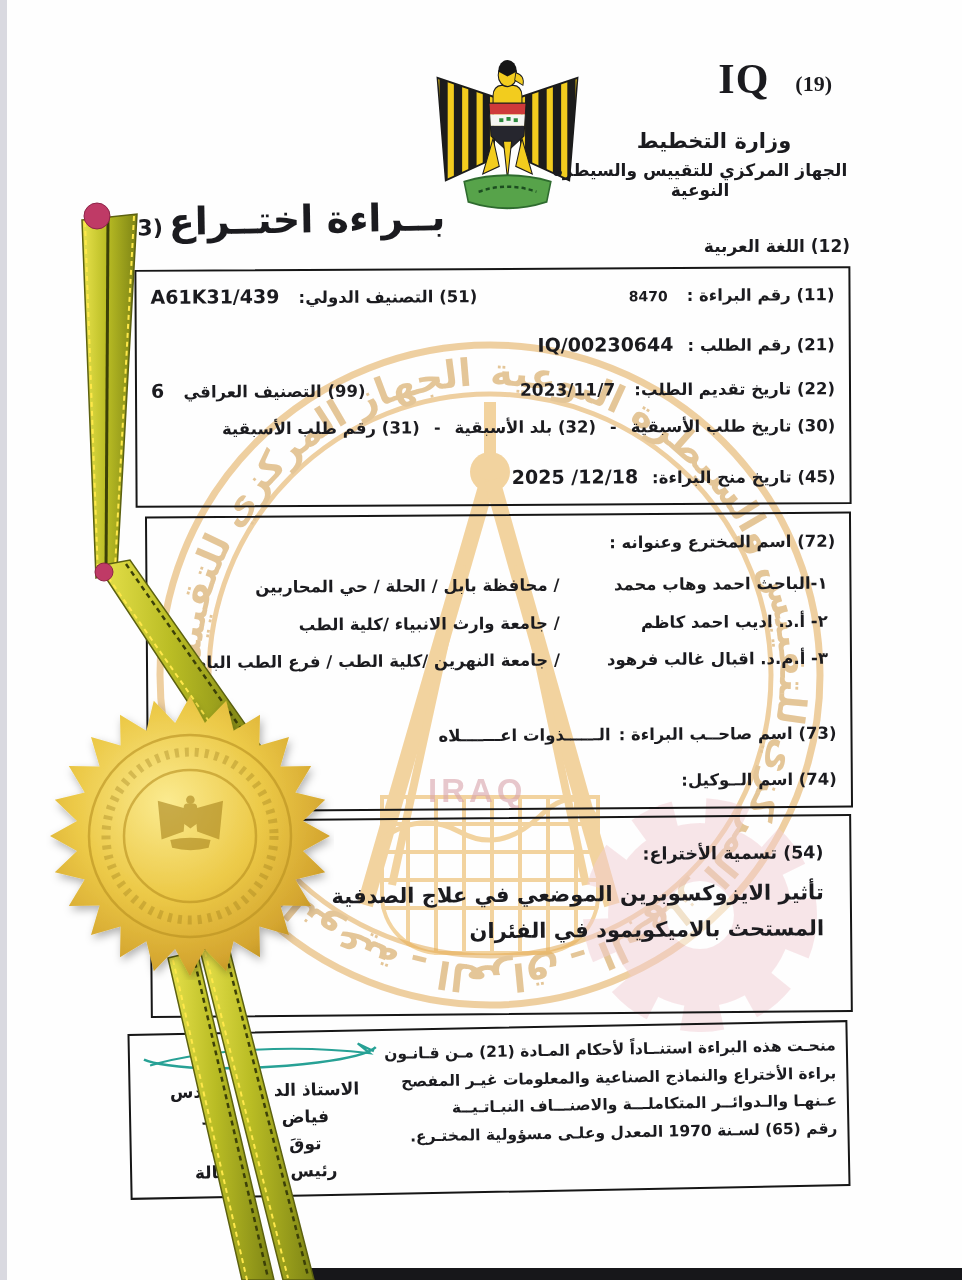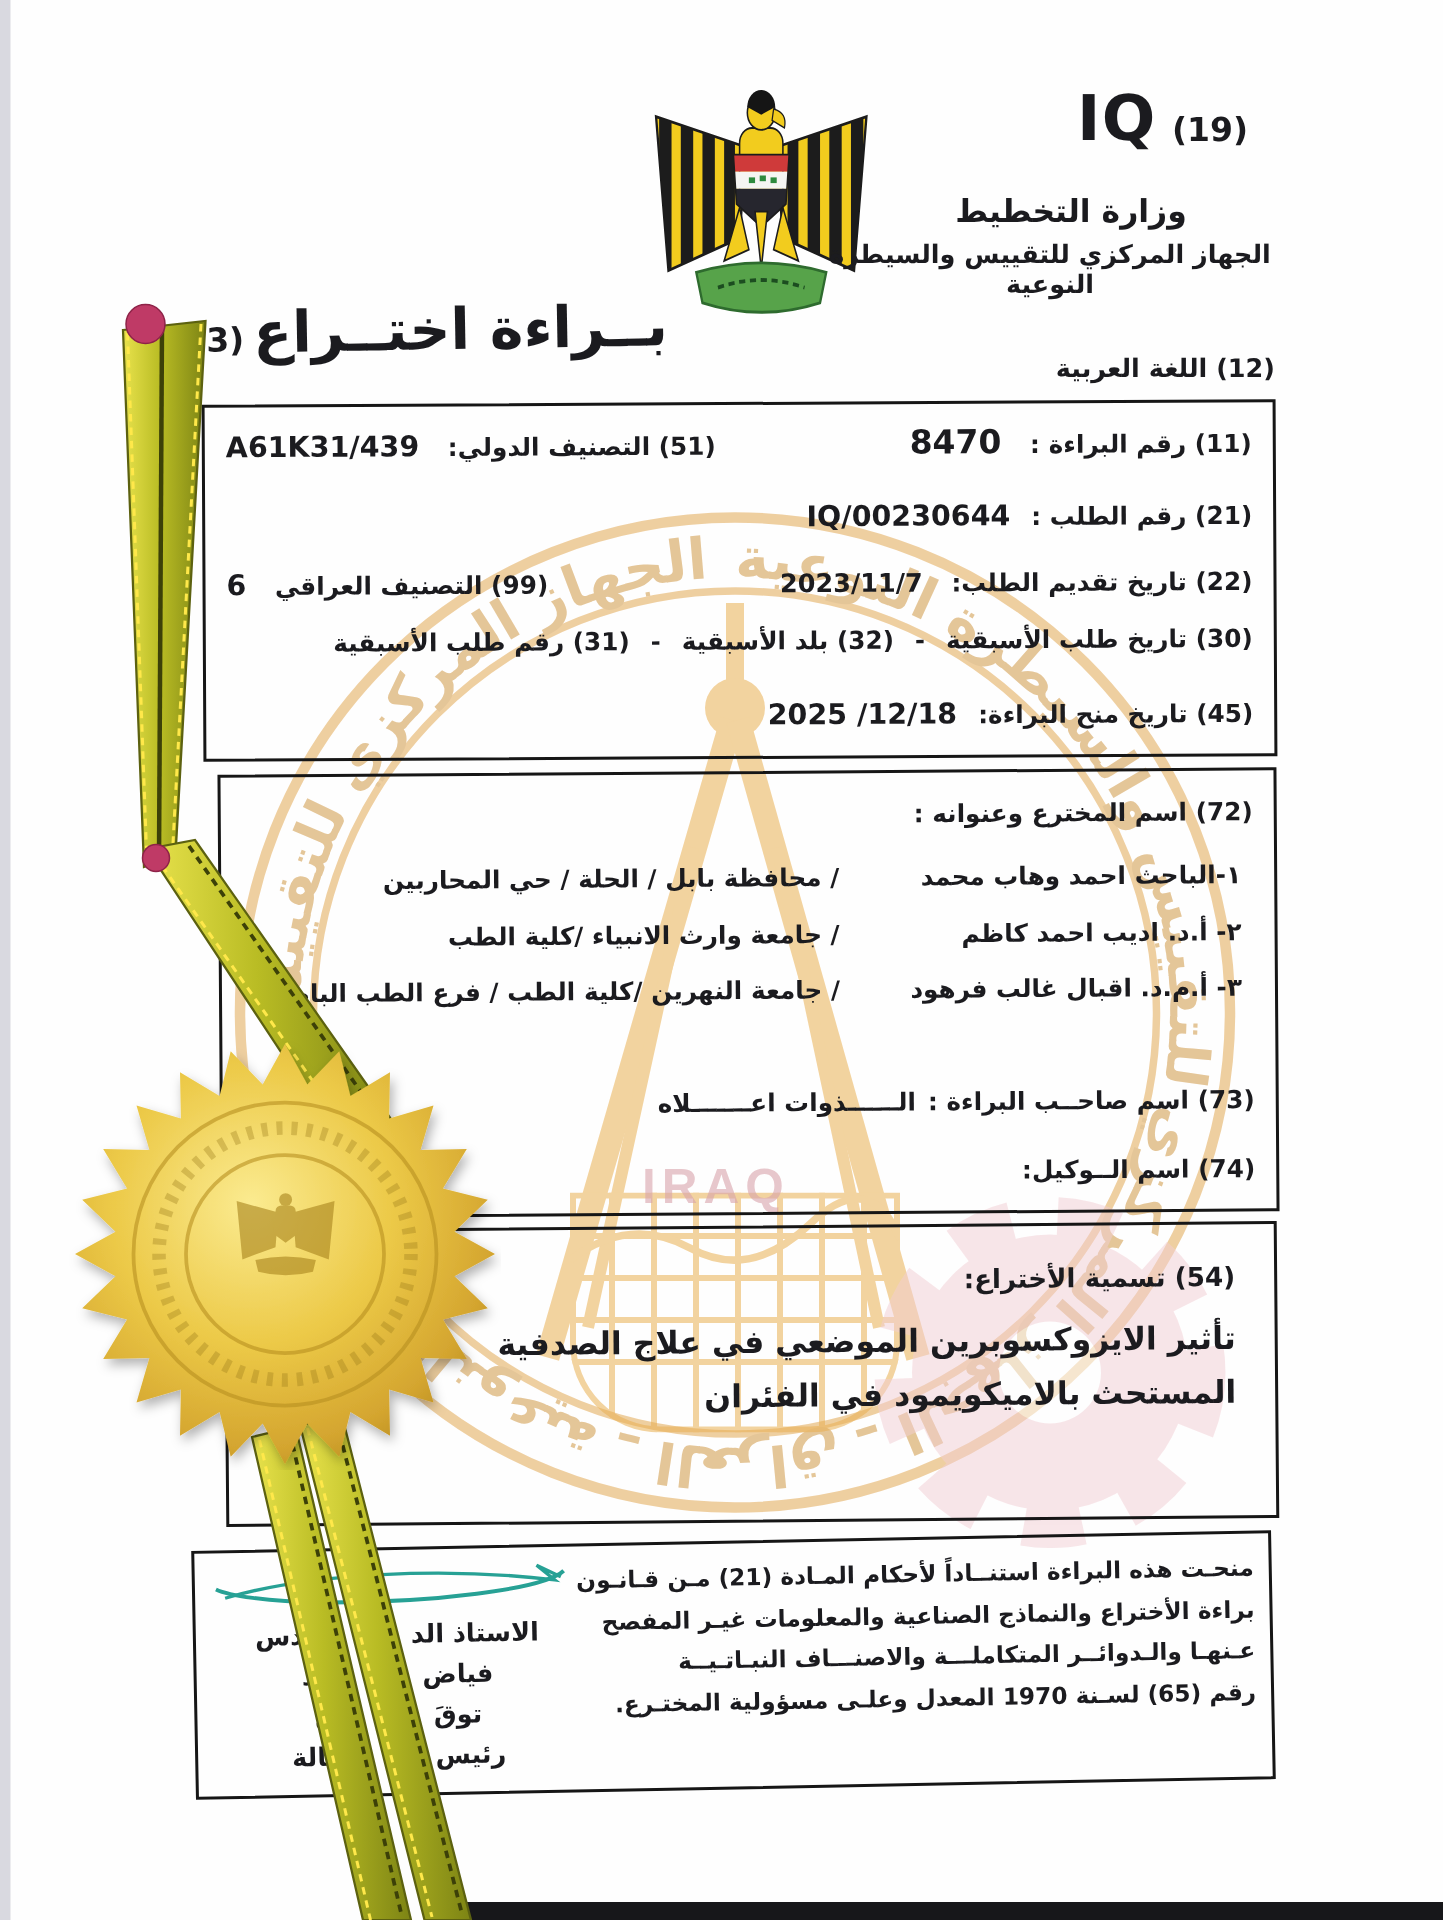--- a/index.html
+++ b/index.html
@@ -5,23 +5,23 @@
   html,body{margin:0;padding:0;background:#e9e9ee;}
   .page{position:relative;width:962px;height:1280px;background:#fefefe;overflow:hidden;
         font-family:"DejaVu Sans","Liberation Sans",sans-serif;color:#1b1b1f;}
   .abs{position:absolute;}
   .rtl{direction:rtl;text-align:right;}
   .ltr{direction:ltr;}
   .scan-edge-left{left:0;top:0;width:7px;height:1280px;background:#d9d9e0;}
   .scan-edge-bottom{left:298px;top:1268px;width:664px;height:12px;background:#17171a;}
 
   
-  .hdr-iq{right:130px;top:58px;display:flex;direction:ltr;align-items:flex-end;gap:10px;}
+  .hdr-iq{right:130px;top:58px;display:flex;direction:ltr;align-items:flex-start;gap:26px;font-family:Liberation Serif, serif;}
   .hdr-iq .iq{font-size:42px;font-weight:600;letter-spacing:1px;line-height:1;}
-  .hdr-iq .n19{font-size:22px;font-weight:700;margin-top:3px;}
+  .hdr-iq .n19{font-size:22px;font-weight:700;margin-top:13px;}
   .hdr-line{right:118px;font-size:21px;font-weight:700;width:260px;text-align:center;}
   .hdr-org{right:92px;top:160px;font-size:17px;font-weight:700;width:340px;text-align:center;}
   .lang12{right:112px;top:236px;font-size:17px;font-weight:700;}
   .doc13{left:112px;top:198px;display:flex;direction:rtl;align-items:flex-end;gap:6px;transform:rotate(-1deg);}
   .doc13 .t{font-size:38px;font-weight:800;letter-spacing:1px;}
   .doc13 .n{font-size:22px;font-weight:700;padding-bottom:4px;}
 
   
   .box{position:absolute;border:2.5px solid #161616;background:transparent;}
   .box1{left:135px;top:268px;width:712px;height:234px;transform:rotate(-0.3deg);}
@@ -158,21 +158,21 @@
 
   <div class="abs doc13">
     <span class="t">بــراءة اختــراع</span>
     <span class="n">(13)</span>
   </div>
 
   <div class="box box1 z10">
     <div class="frow spread" style="top:14px;">
       <span>
         <span class="lbl">(11) رقم البراءة :</span>
-        <span class="val" style="font-size:22px;">8470</span>
+        <span class="val" style="font-size:14px;">8470</span>
       </span>
       <span>
         <span class="lbl">(51) التصنيف الدولي:</span>
         <span class="val"><bdi class="ltr">A61K31/439</bdi></span>
       </span>
     </div>
     <div class="frow" style="top:64px;">
       <span class="lbl">(21) رقم الطلب :</span>
       <span class="val"><bdi class="ltr">IQ/00230644</bdi></span>
     </div>

